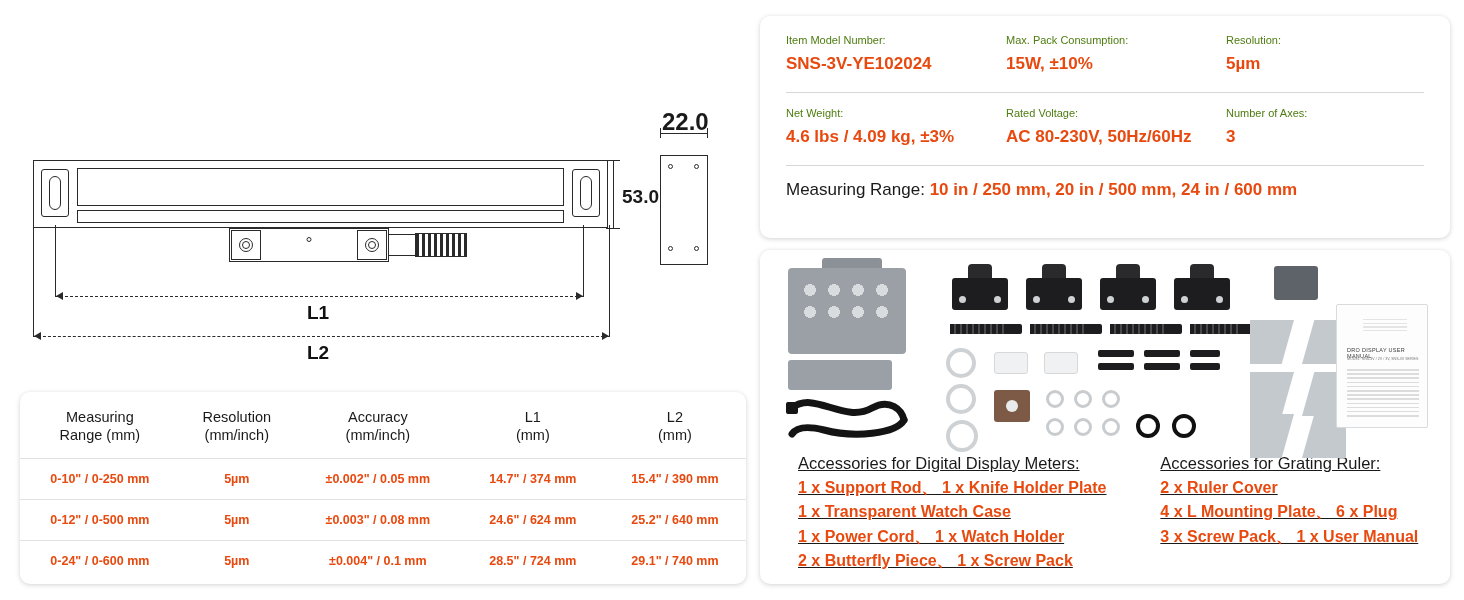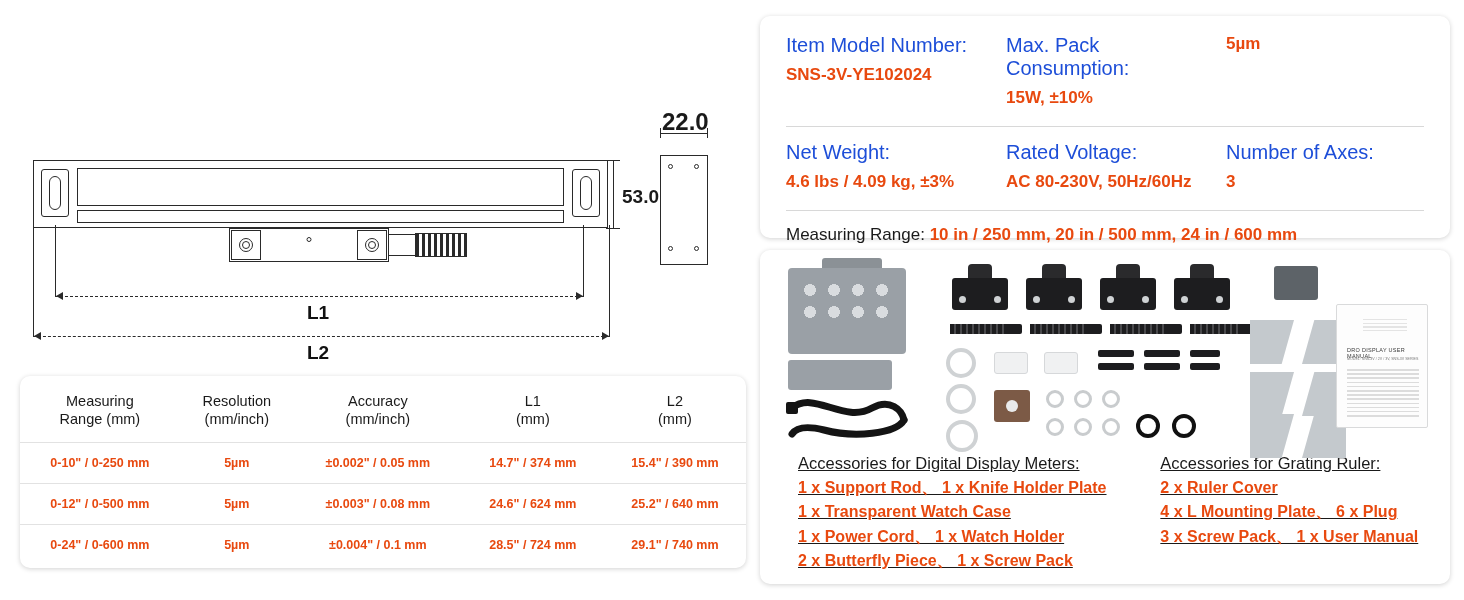--- a/index.html
+++ b/index.html
@@ -114,21 +114,21 @@
   .sv-w-line { position:absolute; left:660px; top:133px; width:48px; border-top:1.2px solid #2a2a2a; }
   .sv-w-t1 { position:absolute; left:660px; top:128px; height:10px; border-left:1.2px solid #2a2a2a; }
   .sv-w-t2 { position:absolute; left:707px; top:128px; height:10px; border-left:1.2px solid #2a2a2a; }
   .sv-label-53 { position: absolute; left: 622px; top: 186px; font-size: 19px; font-weight: bold; }
   .sv-h-line { position:absolute; left:613px; top:160px; height:68px; border-left:1.2px solid #2a2a2a; }
   .sv-h-t1 { position:absolute; left:606px; top:160px; width:14px; border-top:1.2px solid #2a2a2a; }
   .sv-h-t2 { position:absolute; left:606px; top:228px; width:14px; border-top:1.2px solid #2a2a2a; }
 
   
   .spec-table {
-    position: absolute; left: 20px; top: 376px; width: 726px; height: 192px;
+    position: absolute; left: 20px; top: 392px; width: 726px; height: 192px;
     background: #fff; border-radius: 10px;
     box-shadow: 0 1px 5px rgba(0,0,0,.18);
     padding: 8px 0 8px 0;
   }
   .spec-table table { width: 100%; border-collapse: collapse; }
   .spec-table th {
     font-size: 14.5px; font-weight: normal; color: #1a1a1a;
     padding: 8px 4px 14px; text-align: center; line-height: 1.25;
   }
   .spec-table td {
@@ -145,21 +145,21 @@
   }
   .spec-card {
     position: absolute; left: 0; top: 16px; width: 690px; height: 222px;
     padding: 18px 26px;
   }
   .spec-grid {
     display: grid; grid-template-columns: 1fr 1fr 1fr;
     column-gap: 22px;
   }
   .spec-cell { padding-bottom: 14px; }
-  .spec-cell .k { font-size: 20px; color: #1d4ed8; margin-bottom: 8px; }
+  .spec-cell .k { font-size: 11px; color: #4d7c0f; margin-bottom: 8px; }
   .spec-cell .v { font-size: 17px; color: #e8490f; font-weight: bold; }
   .spec-divider { border-top: 1px solid #d8d8d8; margin: 4px 0 14px; }
   .spec-range { font-size: 17px; }
   .spec-range .k { color: #1a1a1a; }
   .spec-range .v { color: #e8490f; font-weight: bold; }
 
   .acc-card {
     position: absolute; left: 0; top: 250px; width: 690px; height: 334px;
     padding: 14px 20px 12px;
   }
@@ -354,20 +354,21 @@
       <div class="spec-grid">
         <div class="spec-cell">
           <div class="k">Item Model Number:</div>
           <div class="v">SNS-3V-YE102024</div>
         </div>
         <div class="spec-cell">
           <div class="k">Max. Pack Consumption:</div>
           <div class="v">15W, ±10%</div>
         </div>
         <div class="spec-cell">
+          <div class="k">Resolution:</div>
           <div class="v">5µm</div>
         </div>
       </div>
       <div class="spec-divider"></div>
       <div class="spec-grid">
         <div class="spec-cell">
           <div class="k">Net Weight:</div>
           <div class="v">4.6 lbs / 4.09 kg, ±3%</div>
         </div>
         <div class="spec-cell">

